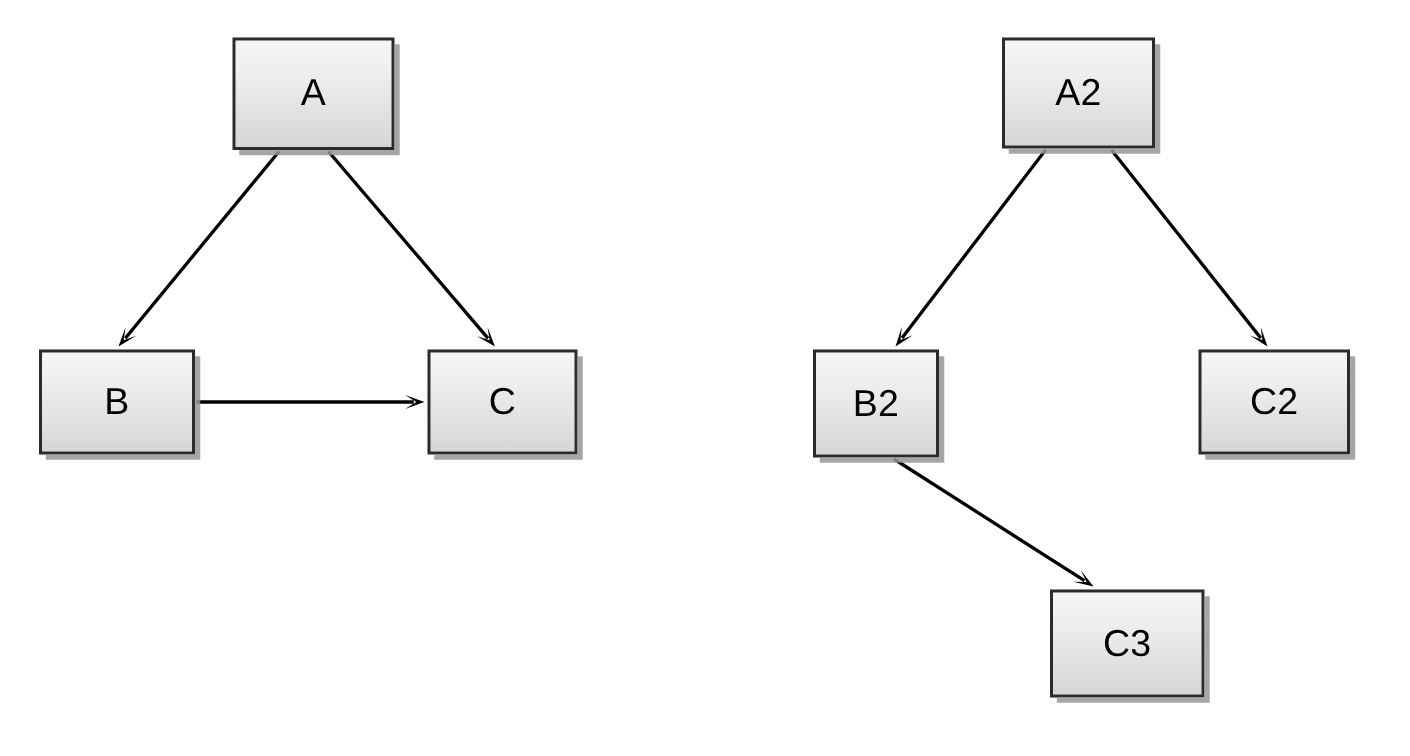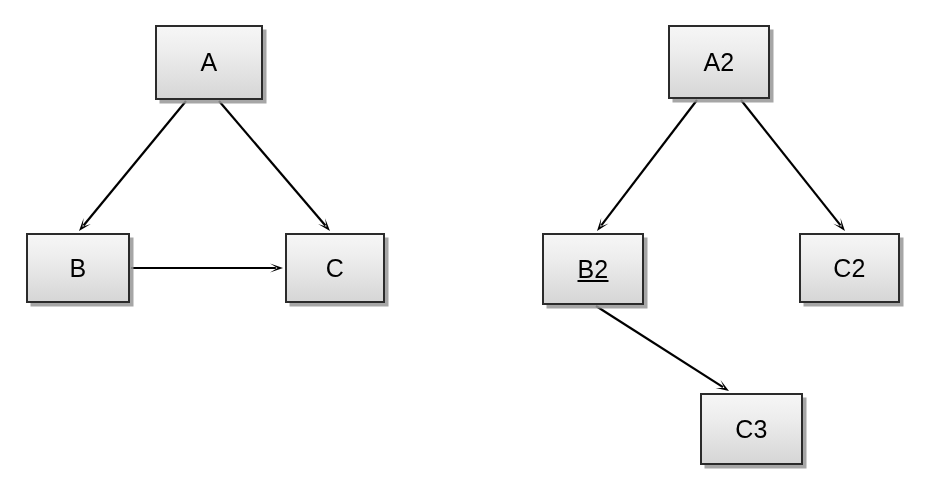--- a/index.html
+++ b/index.html
@@ -87,21 +87,21 @@
   </div>
 
   <div class="node" style="left: 285px; top: 233px; width: 100px; height: 70px;">
     <span class="node-label">C</span>
   </div>
 
   <div class="node" style="left: 668px; top: 25px; width: 102px; height: 74px;">
     <span class="node-label">A2</span>
   </div>
 
-  <div class="node" style="left: 542px; top: 233px; width: 102px; height: 72px; text-decoration: underline;">
+  <div class="node" style="left: 542px; top: 233px; width: 84px; height: 72px;">
     <span class="node-label">B2</span>
   </div>
 
   <div class="node" style="left: 799px; top: 233px; width: 101px; height: 70px;">
     <span class="node-label">C2</span>
   </div>
 
   <div class="node" style="left: 700px; top: 393px; width: 103px; height: 72px;">
     <span class="node-label">C3</span>
   </div>

